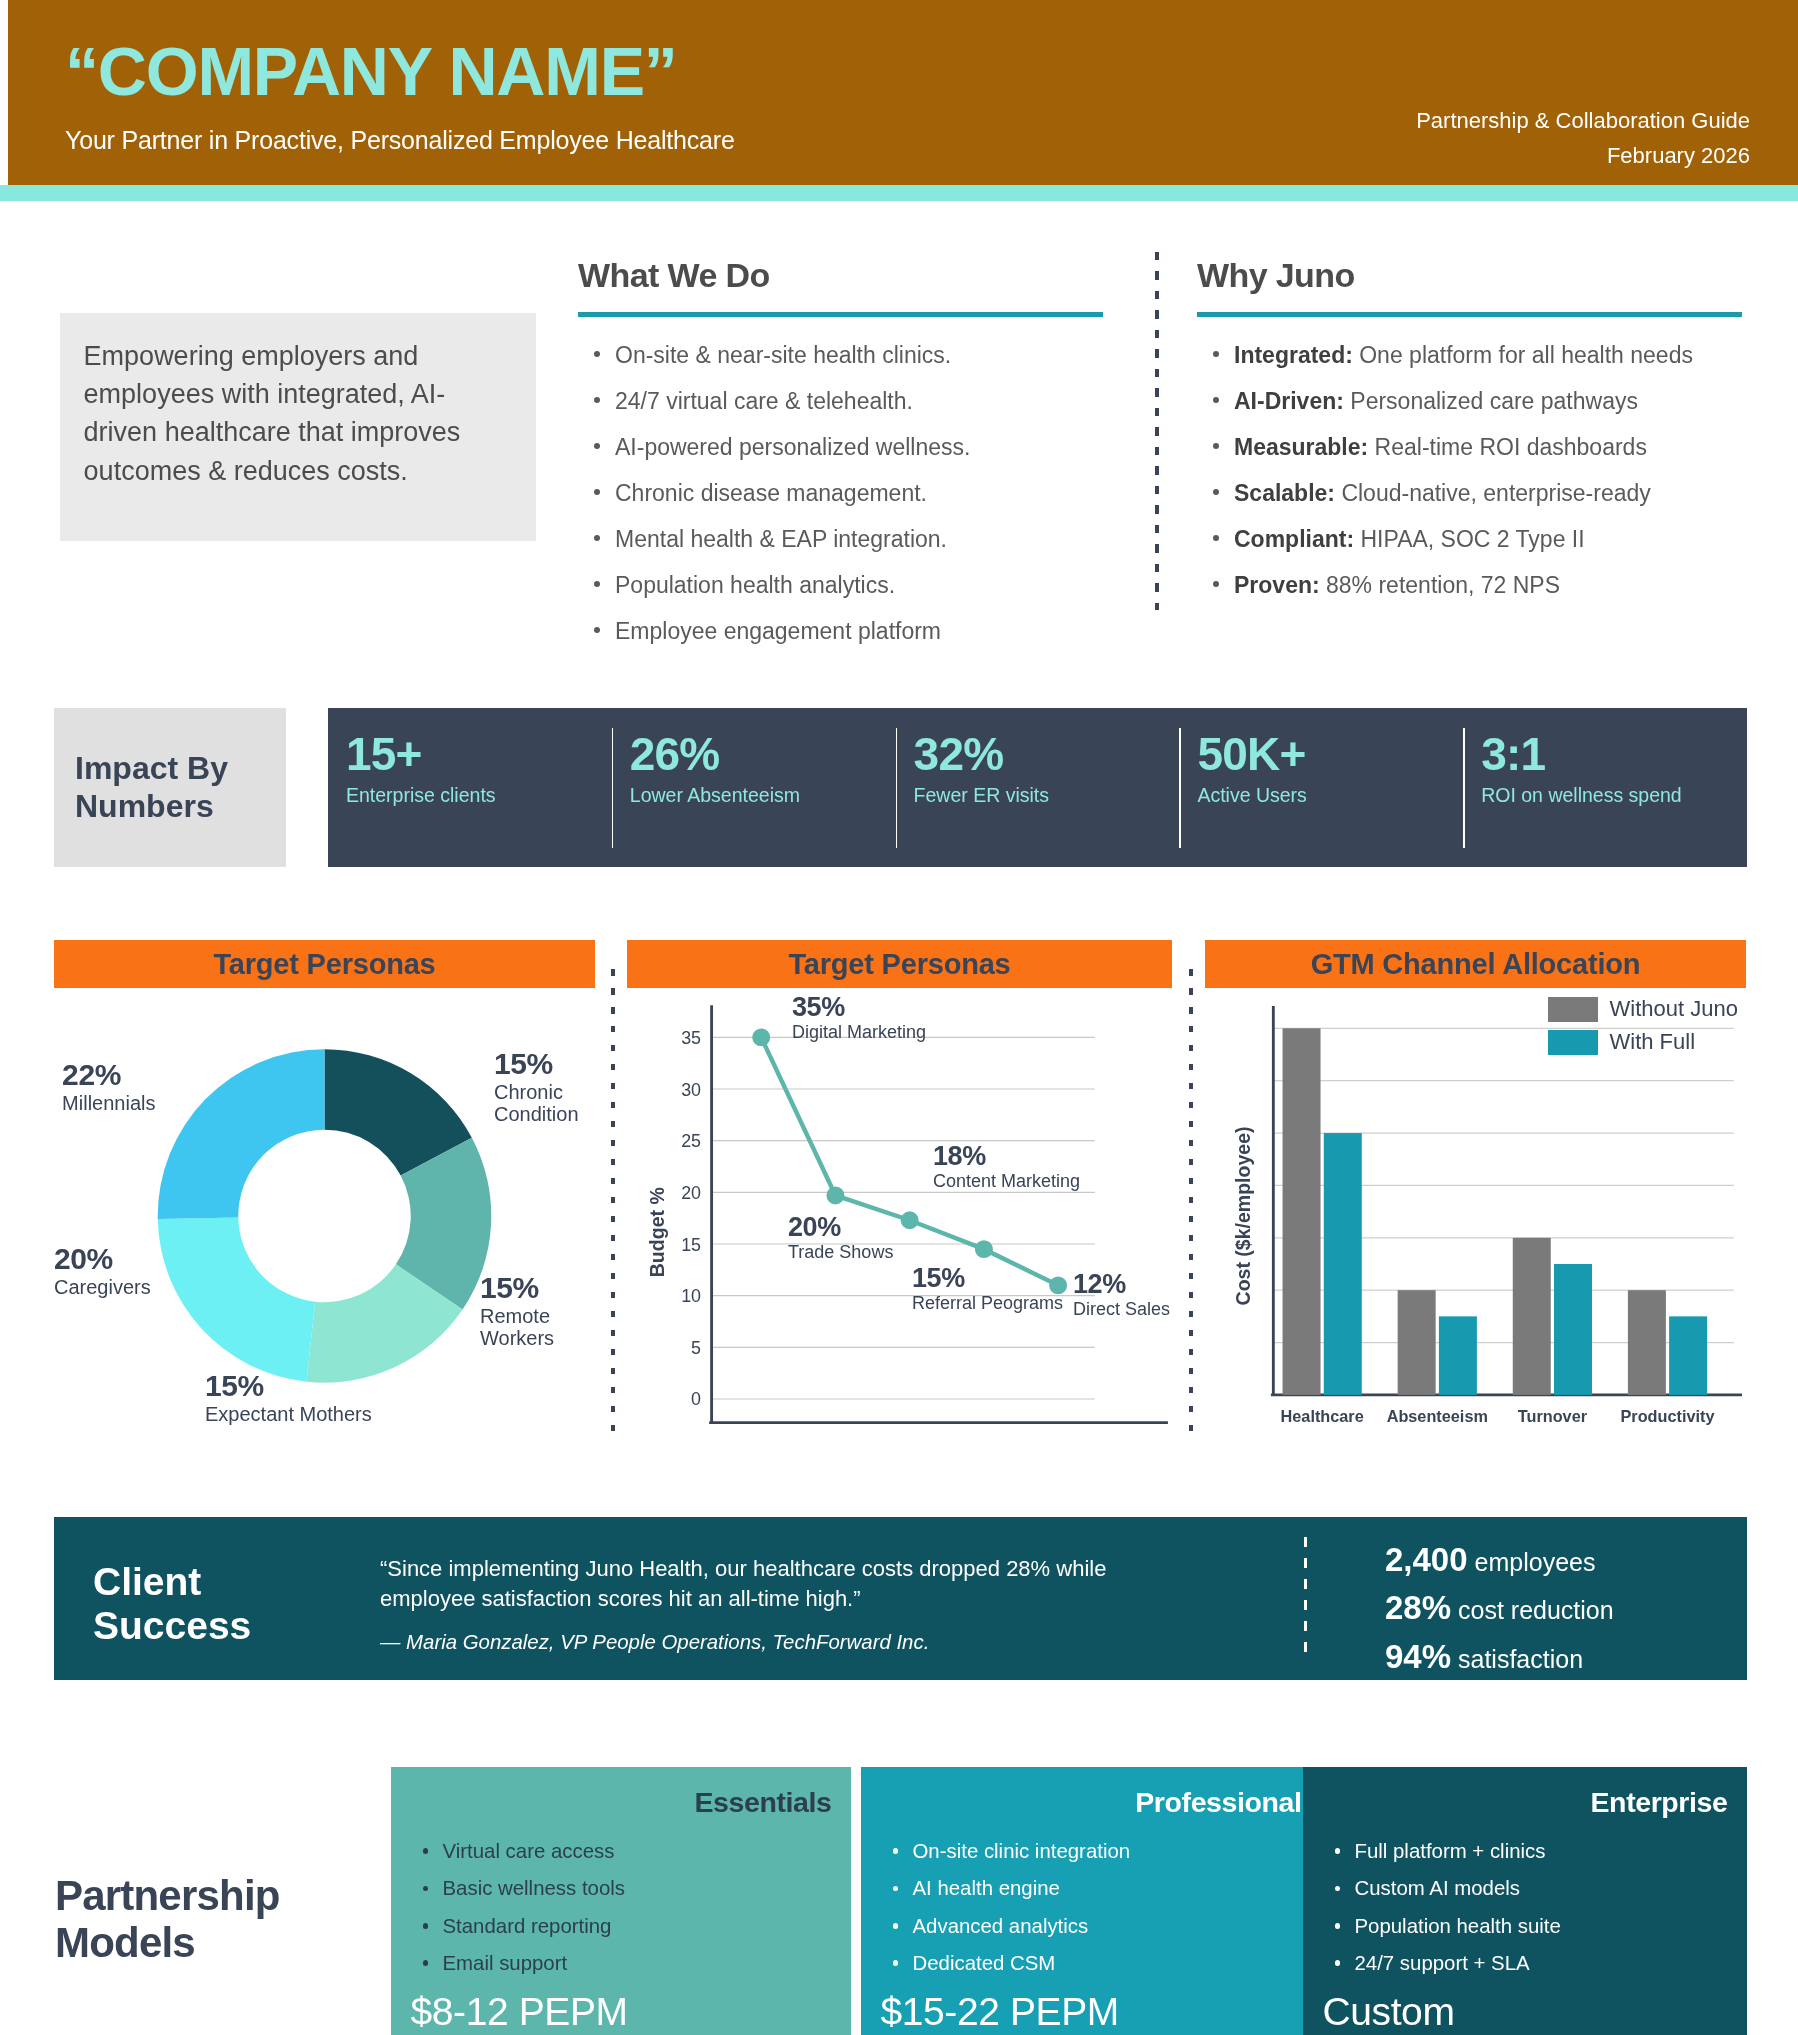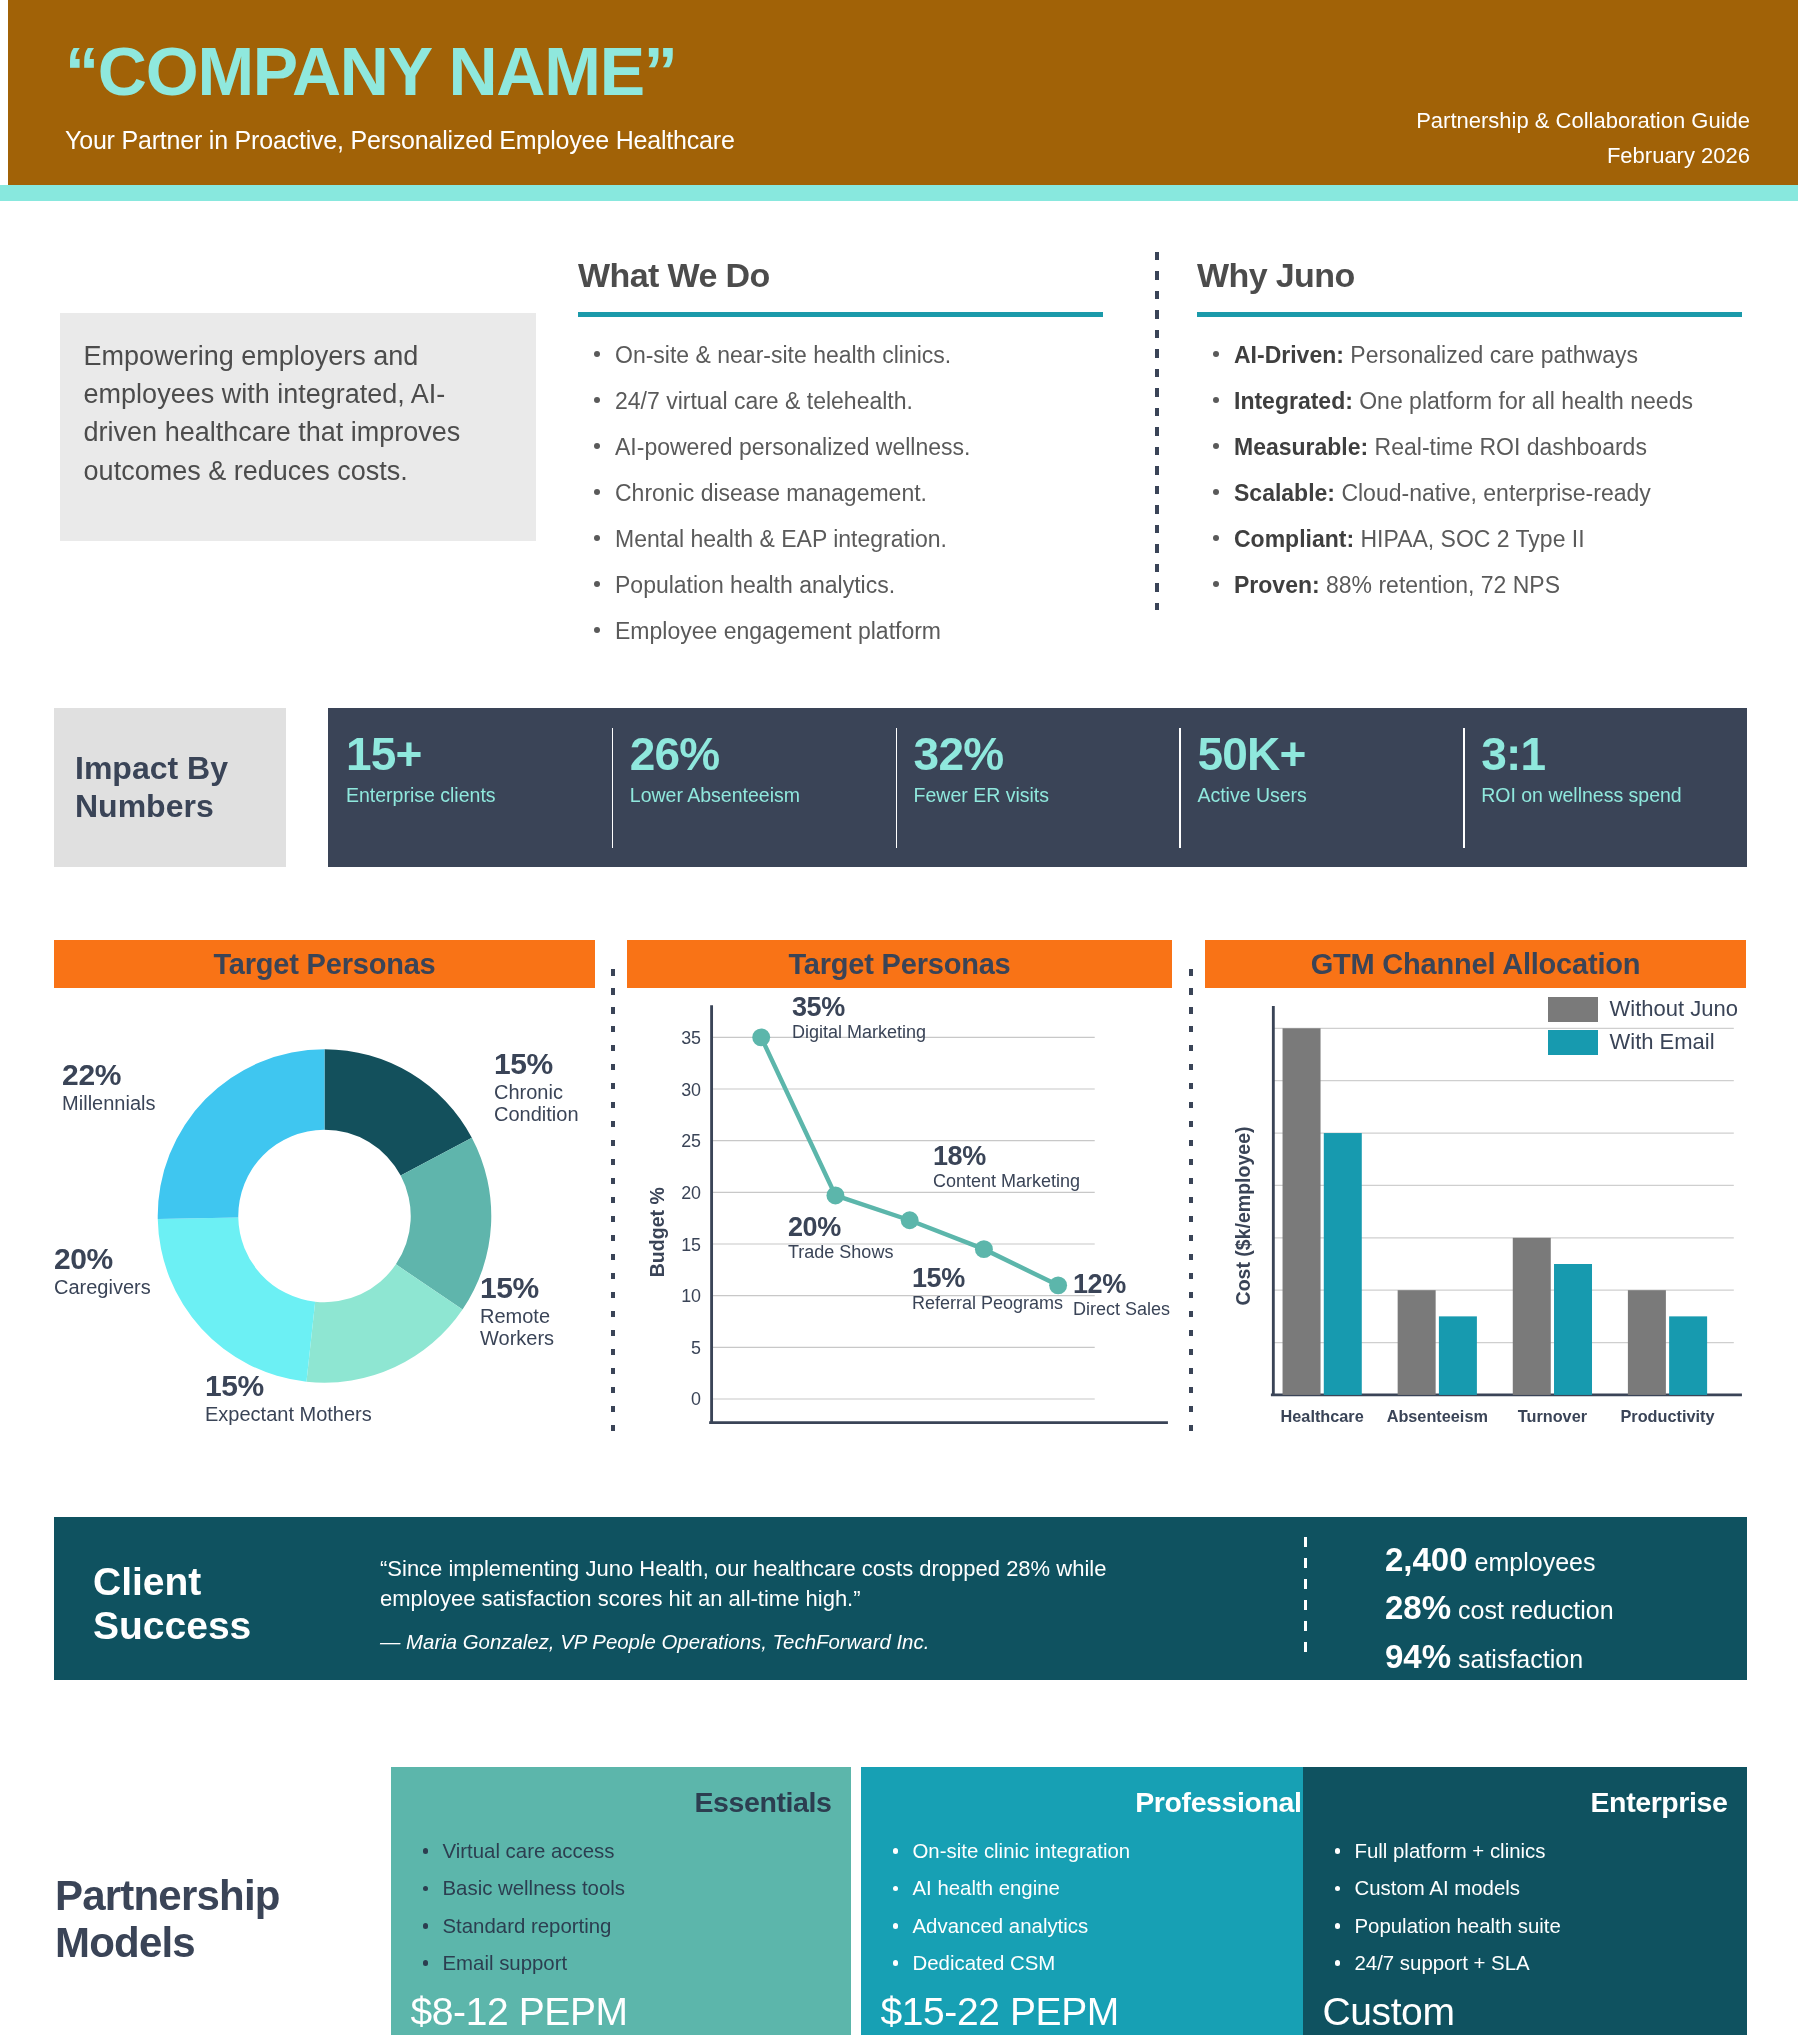--- a/index.html
+++ b/index.html
@@ -214,22 +214,22 @@
       <li>Mental health &amp; EAP integration.</li>
       <li>Population health analytics.</li>
       <li>Employee engagement platform</li>
     </ul>
 </div>
 
 <div class="col-whyjuno">
   <div class="sec-head">Why Juno</div>
   <div class="sec-rule"></div>
   <ul class="dotlist" id="wj-list">
+      <li><b>Integrated:</b> <span>One platform for all health needs</span></li>
       <li><b>AI-Driven:</b> <span>Personalized care pathways</span></li>
-      <li><b>Integrated:</b> <span>One platform for all health needs</span></li>
       <li><b>Measurable:</b> <span>Real-time ROI dashboards</span></li>
       <li><b>Scalable:</b> <span>Cloud-native, enterprise-ready</span></li>
       <li><b>Compliant:</b> <span>HIPAA, SOC 2 Type II</span></li>
       <li><b>Proven:</b> <span>88% retention, 72 NPS</span></li>
     </ul>
 </div>
 
 <div class="impact">
   <div class="impact-label">
     <span>
@@ -384,21 +384,21 @@
           <text x="1137.0300000000002" y="1066" text-anchor="middle" class="bc-xlab">Productivity</text>
         </g>
     </svg>
     <div class="bc-legend">
       <div>
         <i style="background:#7a7a7a"></i>
         <span>Without Juno</span>
       </div>
       <div>
         <i style="background:#179aaf"></i>
-        <span>With Email</span>
+        <span>With Full</span>
       </div>
     </div>
   </div>
 </div>
 
 <div class="success">
   <div class="success-h">
     <div>Client</div>
     <div>Success</div>
   </div>

